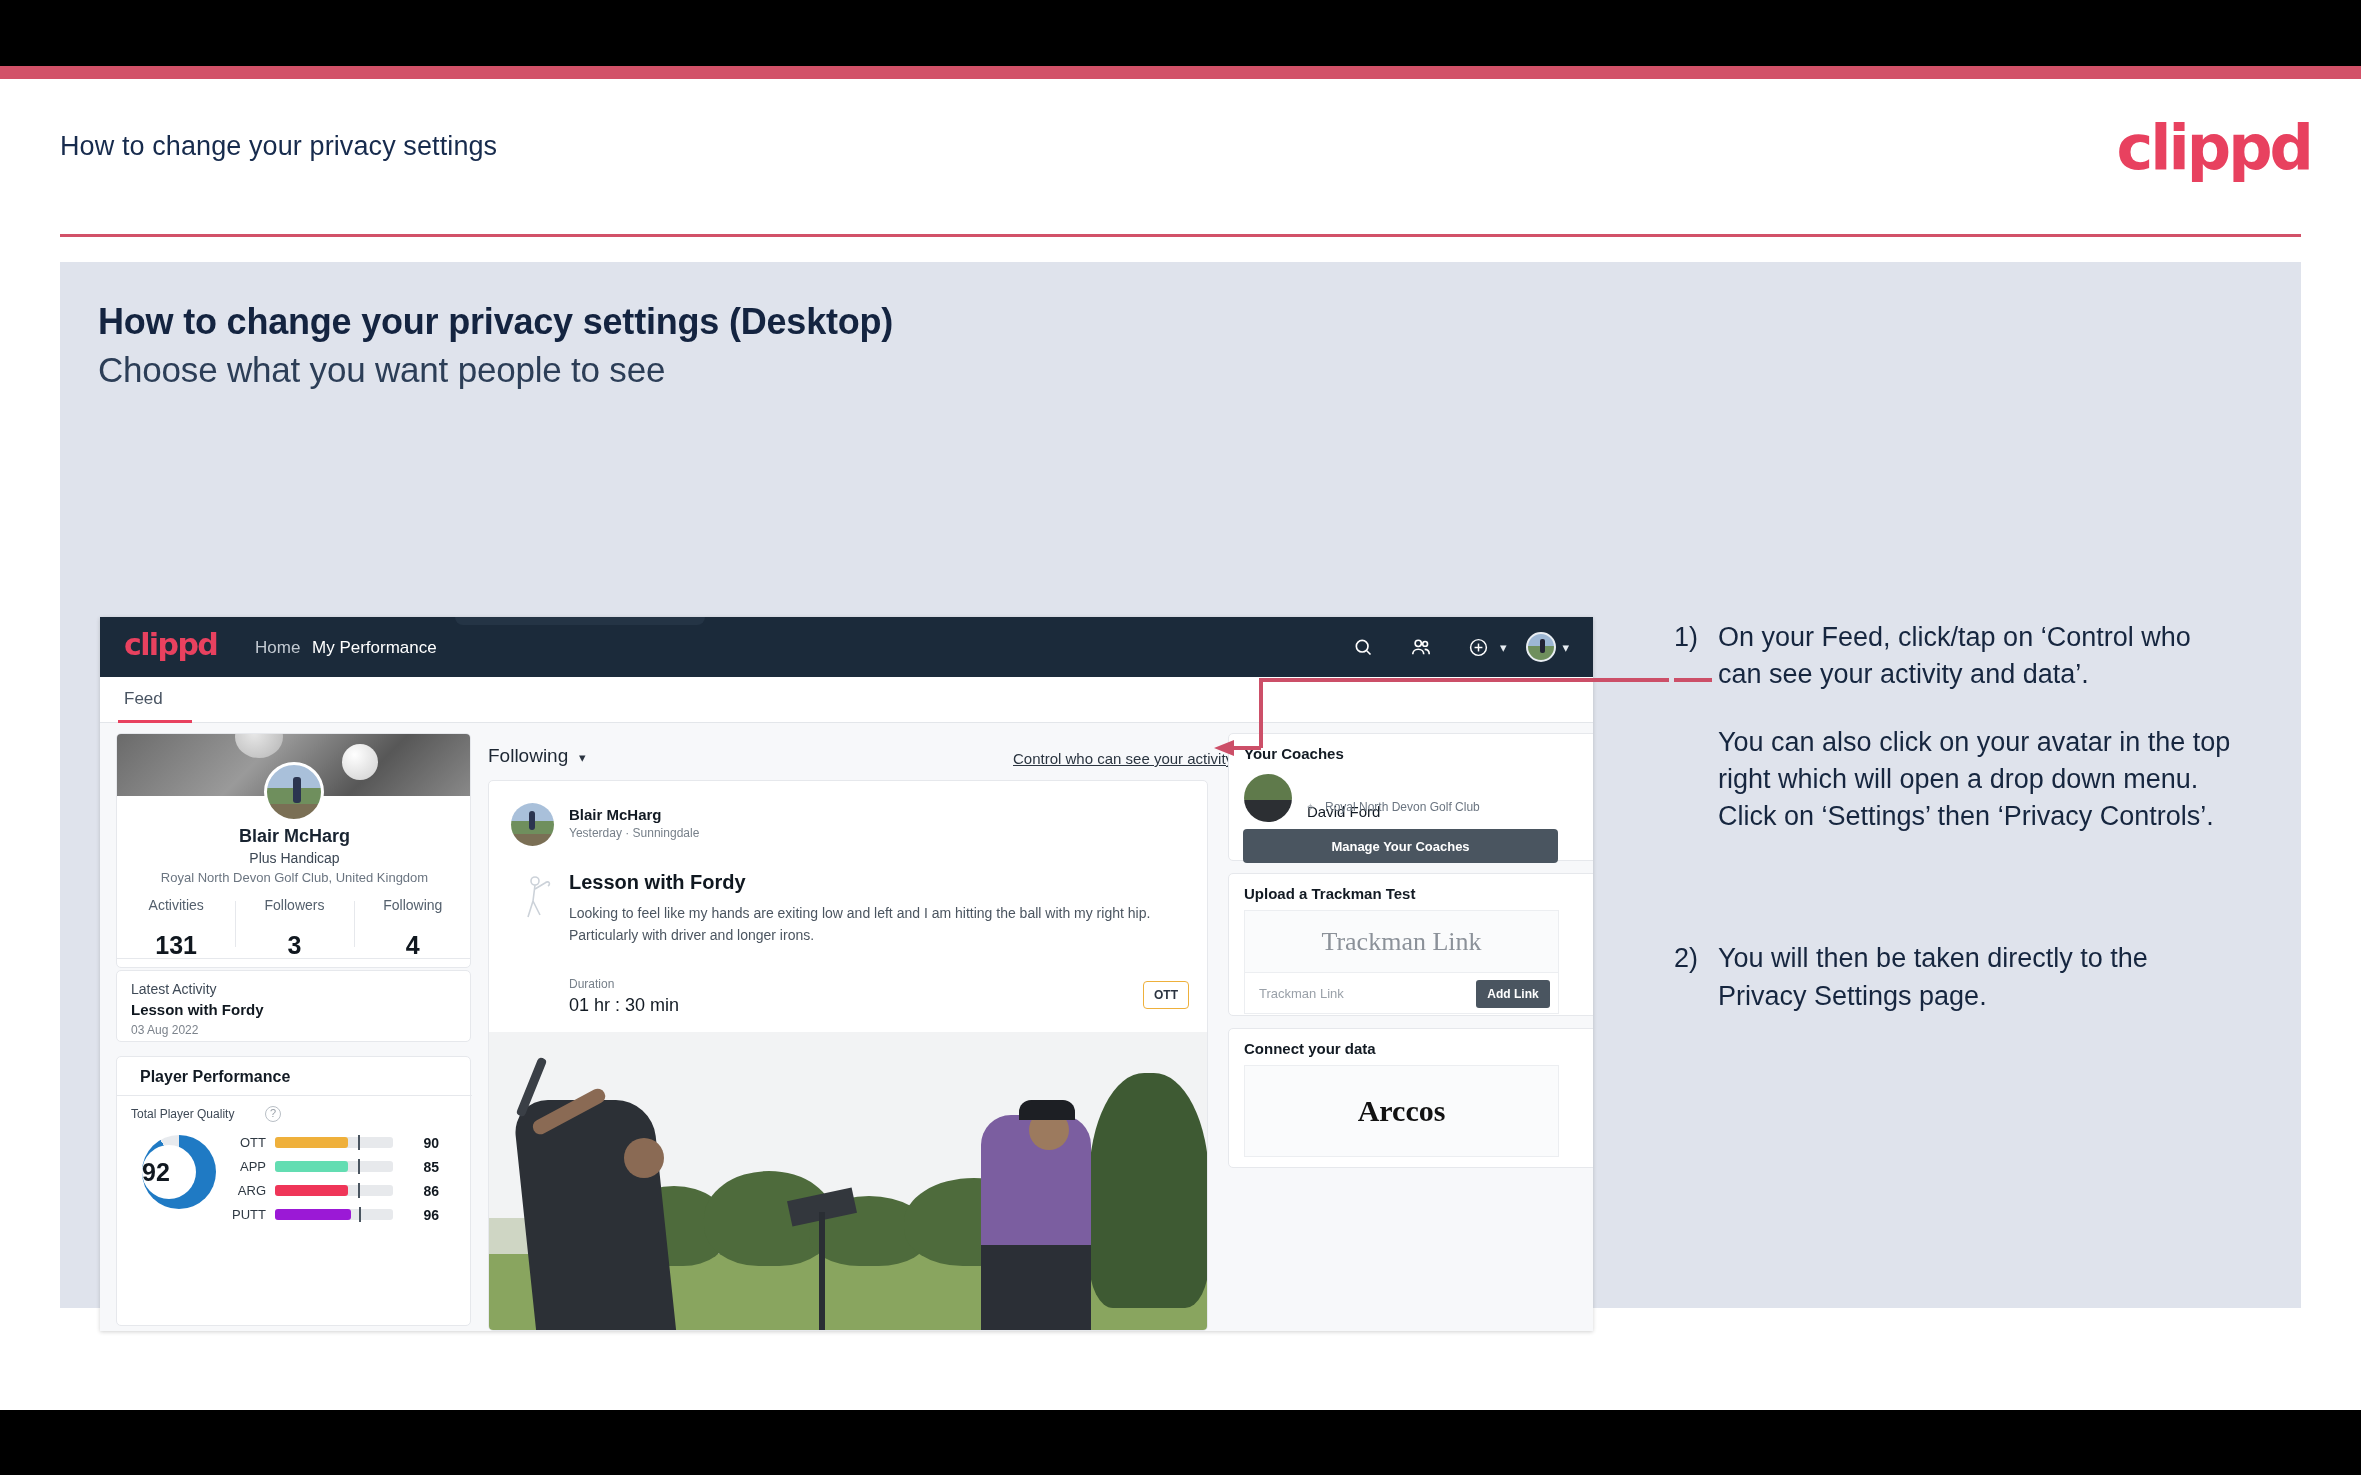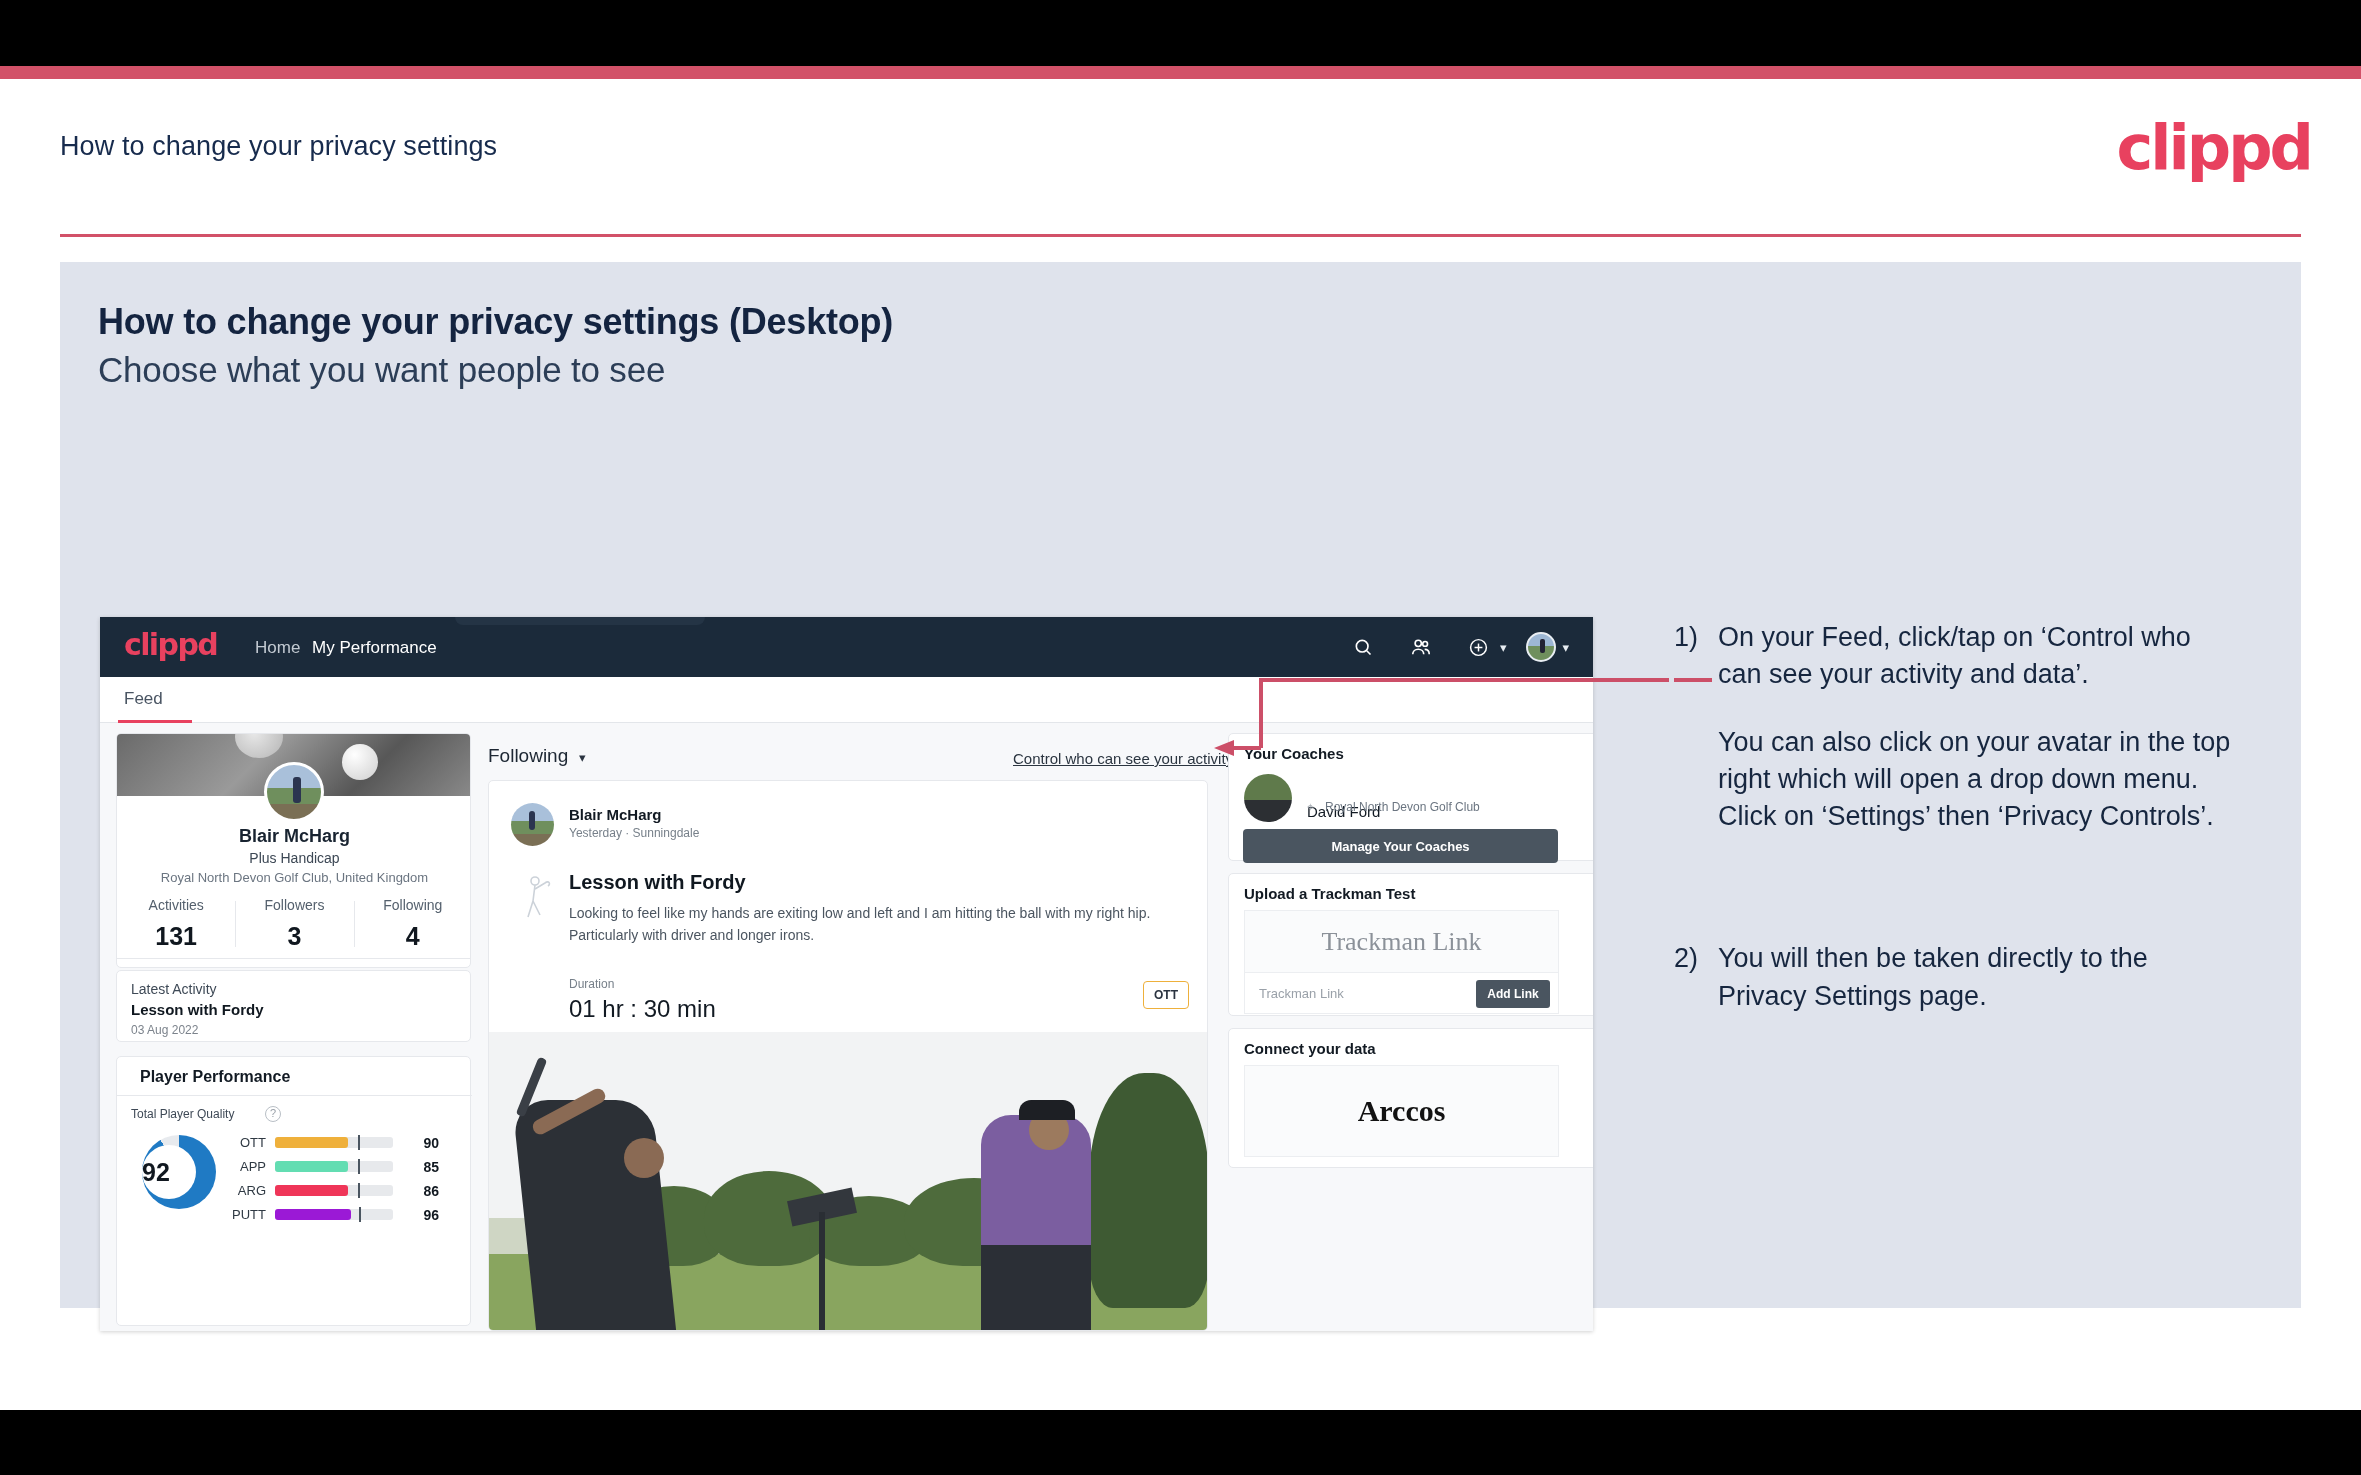--- a/index.html
+++ b/index.html
@@ -59,21 +59,21 @@
              background:linear-gradient(#a9c0da 0 42%, #6f8f5d 42% 72%, #7a6f55 72% 100%);
              border:3px solid #fff; overflow:hidden; }
   .pavatar::after{content:'';position:absolute;left:26px;top:12px;width:8px;height:26px;background:#2b3550;border-radius:3px;}
   .pname { position:absolute; left:0; top:92px; width:355px; text-align:center; font-size:18px; font-weight:700; color:#182330; }
   .phand { position:absolute; left:0; top:116px; width:355px; text-align:center; font-size:14px; color:#3c4754; }
   .pclub { position:absolute; left:0; top:136px; width:355px; text-align:center; font-size:13px; color:#6b7581; }
   .stats { position:absolute; left:0; top:163px; width:355px; height:60px; display:flex; }
   .stat { flex:1; text-align:center; position:relative; }
   .stat + .stat::before { content:''; position:absolute; left:0; top:4px; width:1px; height:46px; background:#e6e8ec; }
   .stat .k { font-size:14px; color:#54606d; }
-  .stat .v { font-size:25px; font-weight:700; color:#10171f; margin-top:9px; }
+  .stat .v { font-size:25px; font-weight:700; color:#10171f; margin-top:18px; }
   .pdiv { position:absolute; left:0; top:224px; width:355px; height:1px; background:#e6e8ec; }
 
   .lacard { left:16px; top:247px; width:355px; height:72px; }
   .la-k { position:absolute; left:14px; top:10px; font-size:14px; color:#3e4956; }
   .la-v { position:absolute; left:14px; top:30px; font-size:15px; font-weight:700; color:#101820; }
   .la-d { position:absolute; left:14px; top:52px; font-size:12px; color:#7c838c; }
 
   .ppcard { left:16px; top:333px; width:355px; height:270px; }
   .pp-head { position:absolute; left:0; top:0; width:355px; height:39px; border-bottom:1px solid #e6e8ec; }
   .pp-title { position:absolute; left:14px; top:11px; font-size:16px; font-weight:700; color:#121a23;margin-left:9px; }
@@ -99,21 +99,21 @@
           border:1px solid #e6e8ec; border-radius:5px; overflow:hidden; }
   .post-av { position:absolute; left:22px; top:22px; width:43px; height:43px; border-radius:50%;
              background:linear-gradient(#a9c0da 0 42%, #6f8f5d 42% 72%, #7a6f55 72% 100%); overflow:hidden; }
   .post-av::after{content:'';position:absolute;left:18px;top:8px;width:6px;height:19px;background:#2b3550;border-radius:3px;}
   .post-name { position:absolute; left:80px; top:25px; font-size:15px; font-weight:700; color:#121a23; }
   .post-meta { position:absolute; left:80px; top:45px; font-size:12px; color:#77808a; }
   .swing-icon { position:absolute; left:26px; top:92px; width:40px; height:56px; color:#c8ced6; }
   .post-title { position:absolute; left:80px; top:90px; font-size:20px; font-weight:700; color:#101820; }
   .post-body { position:absolute; left:80px; top:122px; width:608px; font-size:14px; color:#4b5560; line-height:1.55; }
   .dur-k { position:absolute; left:80px; top:196px; font-size:12px; color:#77808a; }
-  .dur-v { position:absolute; left:80px; top:214px; font-size:24px; color:#121a23; }
+  .dur-v { position:absolute; left:80px; top:214px; font-size:18px; color:#121a23; }
   .chips { position:absolute; right:18px; top:200px; display:flex; gap:9px; }
   .chip { width:46px; height:28px; border-radius:4px; display:flex; align-items:center; justify-content:center;
           font-size:12px; font-weight:700; color:#2a3340; background:#fff; }
   .chip.ott { border:1.5px solid #eeb03b; }
   .photo { position:absolute; left:0; top:251px; width:720px; height:300px; overflow:hidden;
            background:linear-gradient(#f2f3f4 0 62%, #cfd6c4 62% 74%, #89a55f 74% 100%); }
   .tree { position:absolute; bottom:22%; border-radius:50% 50% 42% 42%; background:#4e6b3c; }
   .bigtree { position:absolute; right:0; bottom:8%; width:120px; height:235px; background:#3e5a33;
              border-radius:46% 46% 20% 20%; }
   .g1 { position:absolute; left:35px; bottom:2px; width:140px; height:230px; background:#2c3036;

